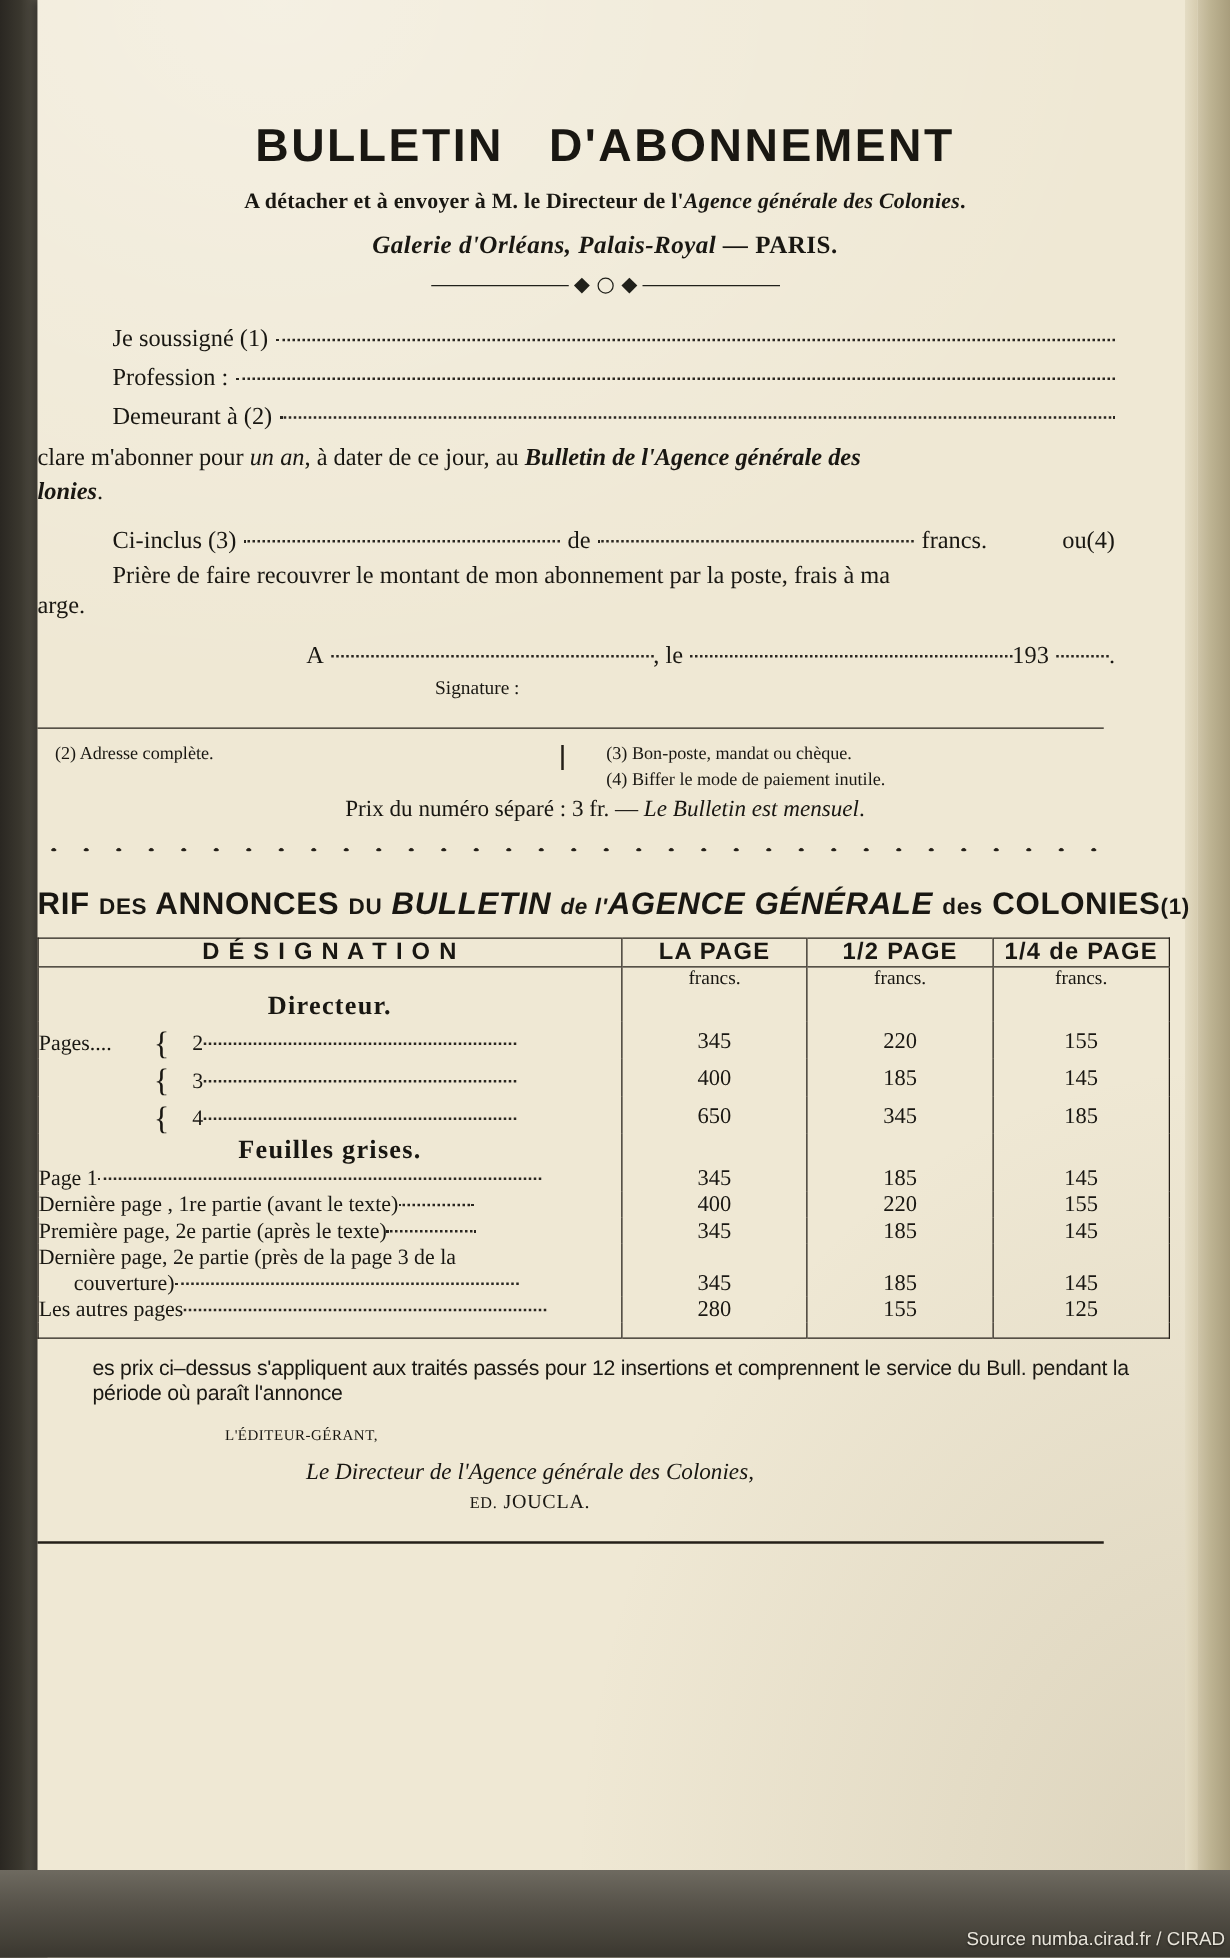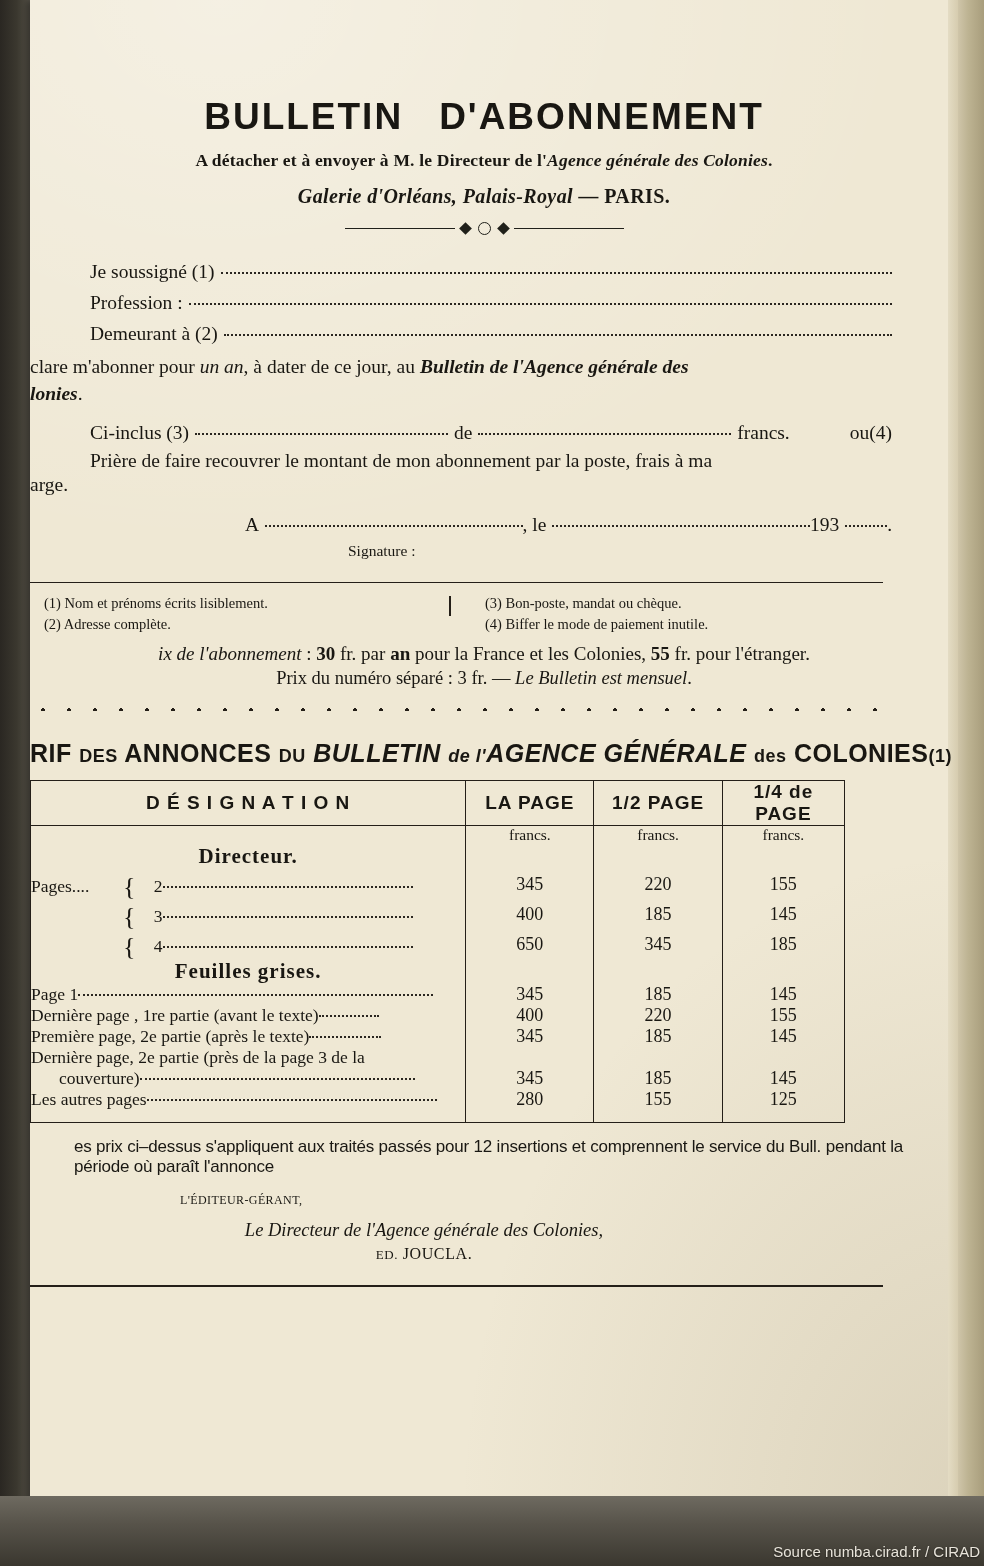--- a/index.html
+++ b/index.html
@@ -122,21 +122,21 @@
   
   .tarif{
     font-family:"Liberation Sans",sans-serif;font-weight:bold;
     font-size:25px;margin-top:28px;letter-spacing:.5px;white-space:nowrap;
   }
   .tarif .sm{font-size:18px;}
   .tarif .it{font-style:italic;}
 
   
   .tblwrap{margin-top:12px;position:relative;width:853px;}
-  .tbl{border-collapse:collapse;width:815px;font-size:18px;}
+  .tbl{border-collapse:collapse;width:906px;font-size:18px;}
   .tbl td,.tbl th{padding:0;}
   .thead-cell{
     font-family:"Liberation Sans",sans-serif;font-weight:bold;
     text-align:center;font-size:19px;letter-spacing:1px;padding:14px 0 12px 0;
   }
   .francs{text-align:center;font-size:15.5px;padding:6px 0 6px 0;}
   .sect{
     font-weight:bold;font-size:21px;padding:10px 0 6px 0;text-align:center;
     font-family:"Liberation Serif",serif;letter-spacing:1px;
   }
@@ -246,33 +246,29 @@
         <span class="dots" style="max-width:42px;"></span>
         <span class="lbl">.</span>
       </div>
       <div class="signature">Signature :</div>
     </div>
 
     <div class="rule"></div>
 
     <div class="notes">
       <div class="col">
-        <div>(1) Nom et prénoms écrits lisiblement.</div>
         <div>(2) Adresse complète.</div>
       </div>
       <div class="vbar"></div>
       <div class="col col2">
         <div>(3) Bon-poste, mandat ou chèque.</div>
         <div>(4) Biffer le mode de paiement inutile.</div>
       </div>
     </div>
 
-    <div class="pricing">
-      <span class="it">ix de l'abonnement</span><span> : </span><span class="b">30</span><span> fr. par </span><span class="b">an</span><span> pour  la  France  et les Colonies, </span><span class="b">55</span><span> fr. pour l'étranger.</span>
-    </div>
     <div class="pricing2">
       <span class="it">Prix du numéro séparé</span><span> : </span><span class="b">3</span><span> fr. — </span><span class="b" style="font-style:italic;">Le Bulletin est mensuel</span><span>.</span>
     </div>
 
     <div class="dotrule"></div>
 
     <div class="tarif">
       <span>RIF</span>
       <span class="sm">DES</span>
       <span>ANNONCES</span>

